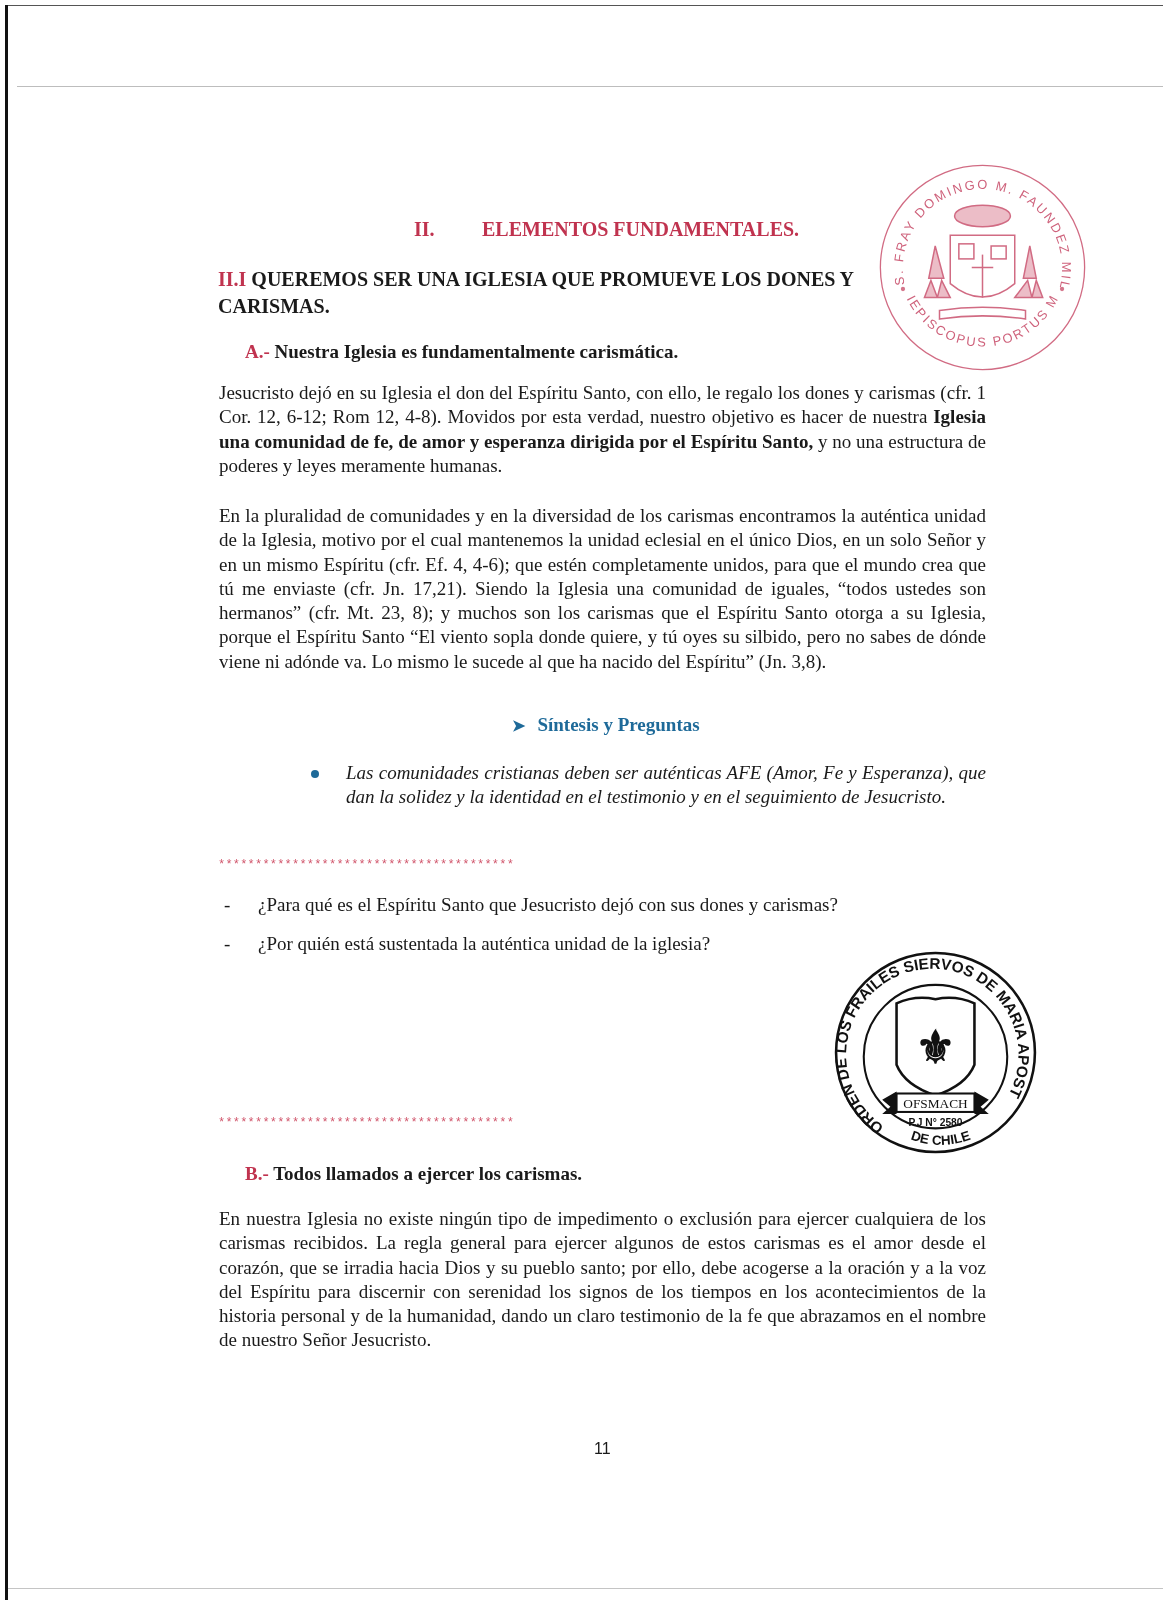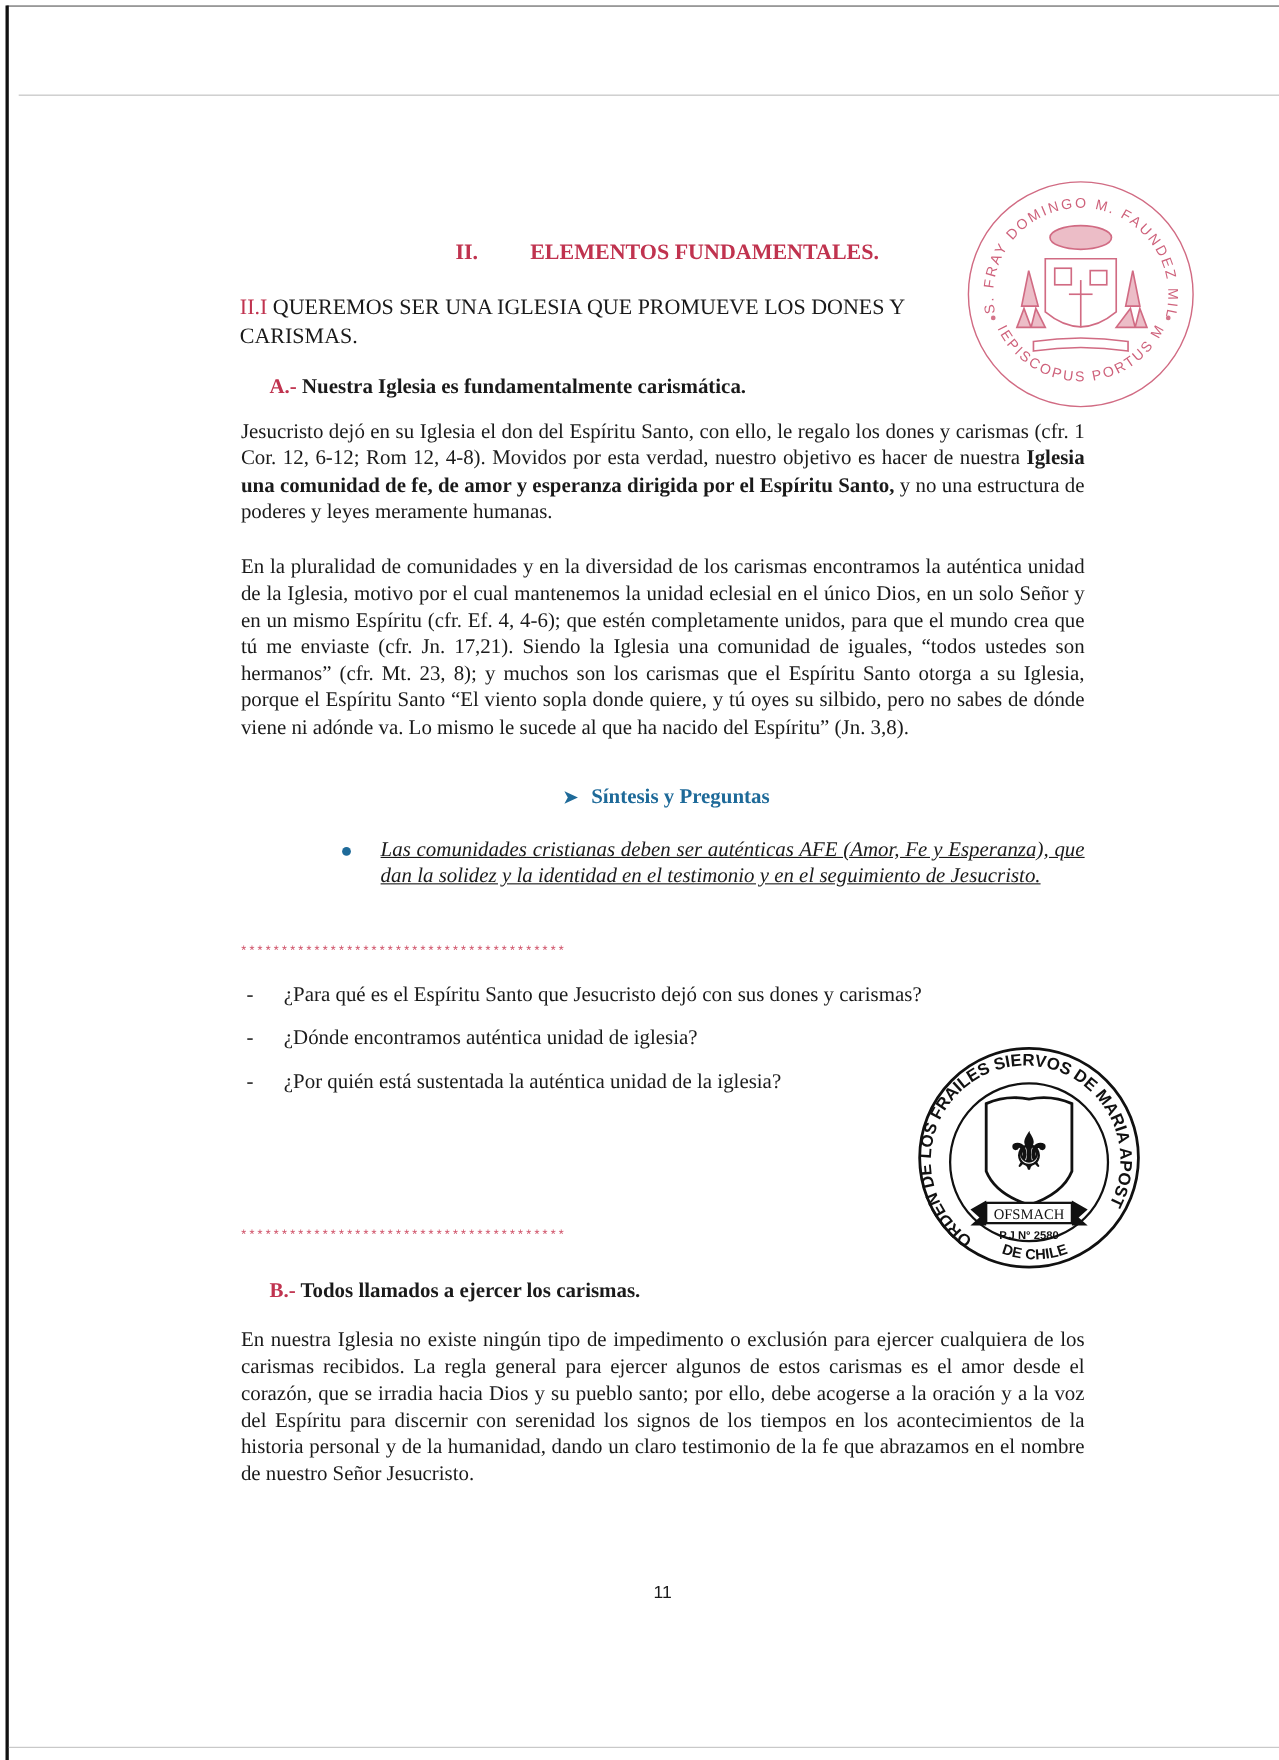--- a/index.html
+++ b/index.html
@@ -9,34 +9,34 @@
   }
   .scan-top { position: absolute; left: 6px; top: 5px; width: 1157px; height: 1px; background: #555; }
   .scan-left { position: absolute; left: 5px; top: 5px; width: 3px; height: 1595px; background: #111; }
   .scan-rule { position: absolute; left: 17px; top: 86px; width: 1146px; height: 1px; background: #bdbdbd; }
   .scan-bottom { position: absolute; left: 8px; top: 1588px; width: 1155px; height: 1px; background: #c4c4c4; }
 
   .red { color: #c0334f; }
 
   .h-main { position: absolute; left: 414px; top: 218px; font-size: 20px; font-weight: bold; color: #c0334f; white-space: nowrap; }
   .h-main .num { display: inline-block; width: 68px; }
-  .h-sec { position: absolute; left: 218px; top: 266px; width: 660px; font-size: 20px; font-weight: normal; line-height: 27px; }
+  .h-sec { position: absolute; left: 218px; top: 266px; width: 660px; font-size: 20px; font-weight: bold; line-height: 27px; }
   .h-sub { position: absolute; left: 245px; top: 341px; font-size: 19px; font-weight: bold; white-space: nowrap; }
 
   .para { position: absolute; left: 219px; width: 767px; font-size: 19px; line-height: 24.3px; text-align: justify; }
   .p1 { top: 381px; }
   .p2 { top: 504px; }
   .p3 { top: 1207px; }
 
   .synth { position: absolute; left: 512px; top: 714px; font-size: 19px; font-weight: bold; color: #1e6a99; white-space: nowrap; }
   .synth .arrow { font-size: 16px; margin-right: 12px; }
 
   .bullet { position: absolute; left: 314px; top: 761px; width: 672px; font-size: 19px; font-style: italic; line-height: 24.3px; text-align: justify; }
   .bullet .dot { position: absolute; left: -3px; top: 9px; width: 8px; height: 8px; border-radius: 50%; background: #1e6a99; }
-  .bullet .txt { display: block; margin-left: 32px; text-decoration: underline; }
+  .bullet .txt { display: block; margin-left: 32px; }
 
   .stars { position: absolute; left: 218px; font-size: 12px; color: #d0546a; letter-spacing: 0.2px; white-space: nowrap; font-family: "Liberation Mono", monospace; }
   .stars1 { top: 858px; }
   .stars2 { top: 1116px; }
 
   .q-list { position: absolute; left: 224px; top: 894px; margin: 0; padding: 0; list-style: none; }
   .q-list li { height: 39.3px; font-size: 19px; font-weight: normal; white-space: nowrap; }
   .q-list .dash { display: inline-block; width: 34px; }
 
   .h-sub-b { position: absolute; left: 245px; top: 1163px; font-size: 19px; font-weight: bold; white-space: nowrap; }
@@ -78,21 +78,20 @@
 
 <div class="bullet">
   <span class="dot"></span>
   <span class="txt">Las comunidades cristianas deben ser auténticas AFE (Amor, Fe y Esperanza), que dan la solidez y la identidad en el testimonio y en el seguimiento de Jesucristo.</span>
 </div>
 
 <div class="stars stars1">****************************************</div>
 
 <ul class="q-list">
   <li><span class="dash">-</span><span>¿Para qué es el Espíritu Santo que Jesucristo dejó con sus dones y carismas?</span></li>
-  <li><span class="dash">-</span><span>¿Dónde encontramos auténtica unidad de iglesia?</span></li>
   <li><span class="dash">-</span><span>¿Por quién está sustentada la auténtica unidad de la iglesia?</span></li>
 </ul>
 
 <div class="stars stars2">****************************************</div>
 
 <div class="h-sub-b">
   <span class="red">B.-</span>
   <span>Todos llamados a ejercer los carismas.</span>
 </div>
 

